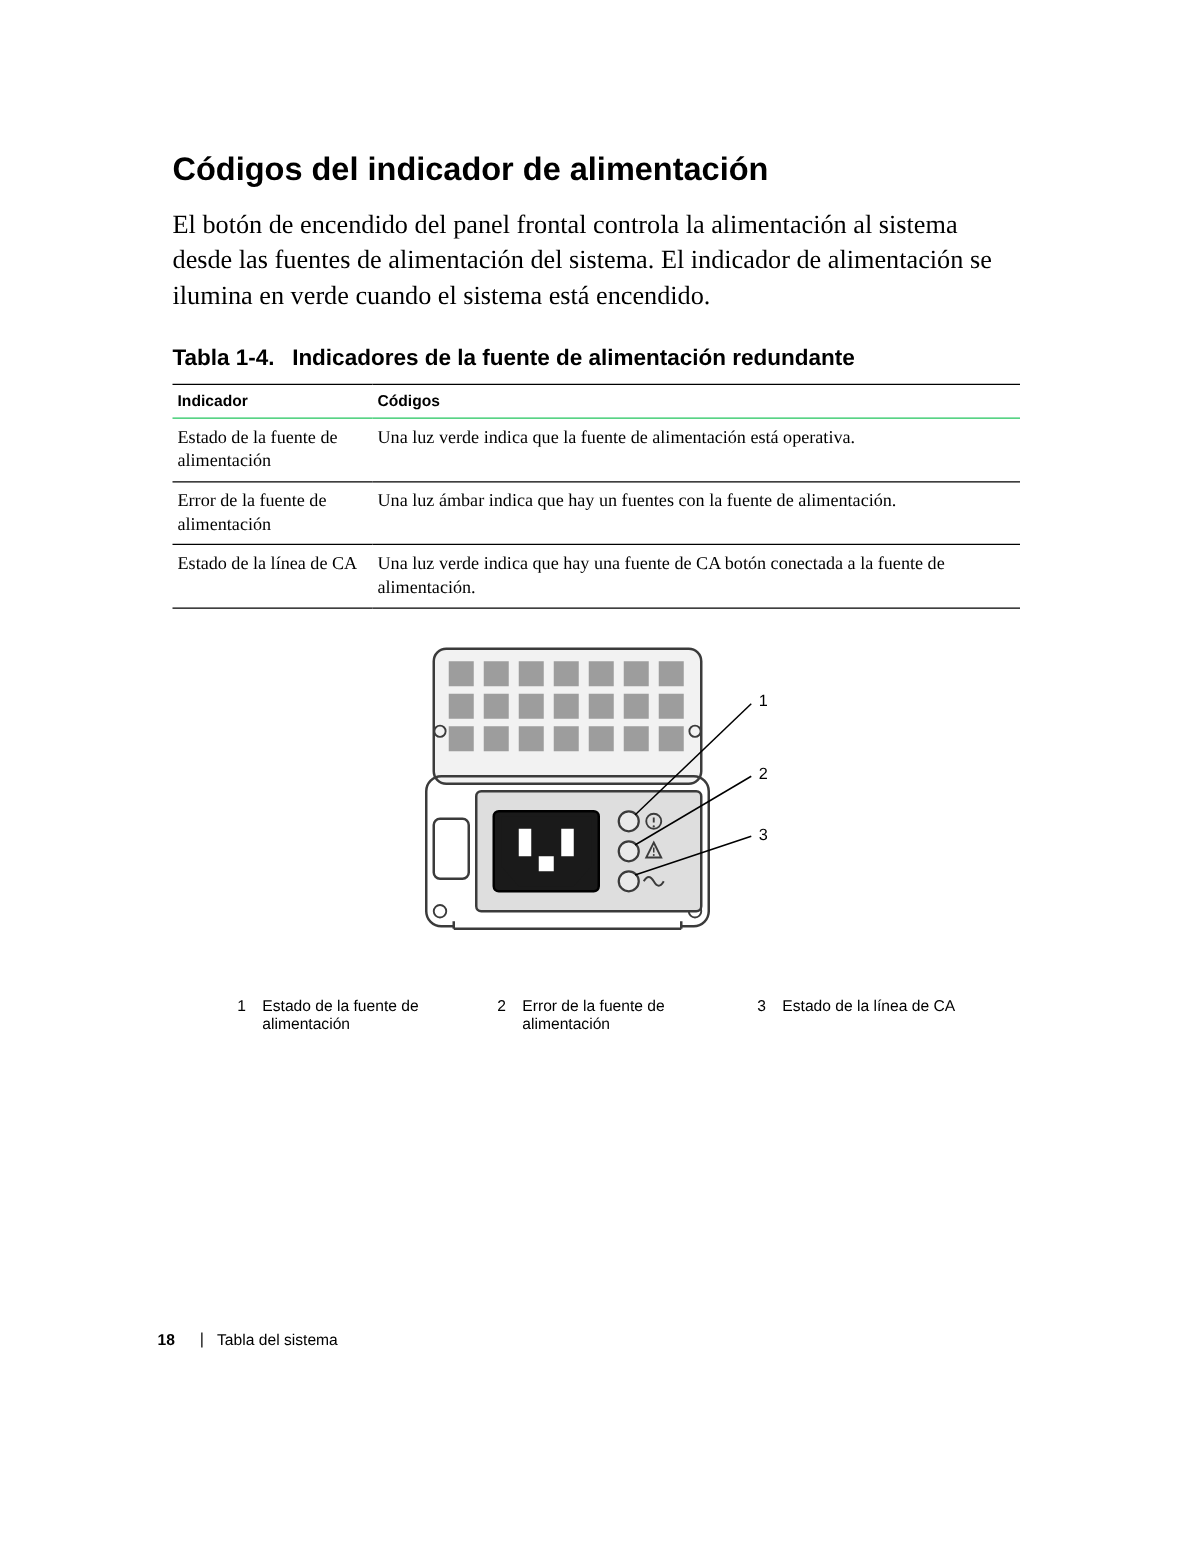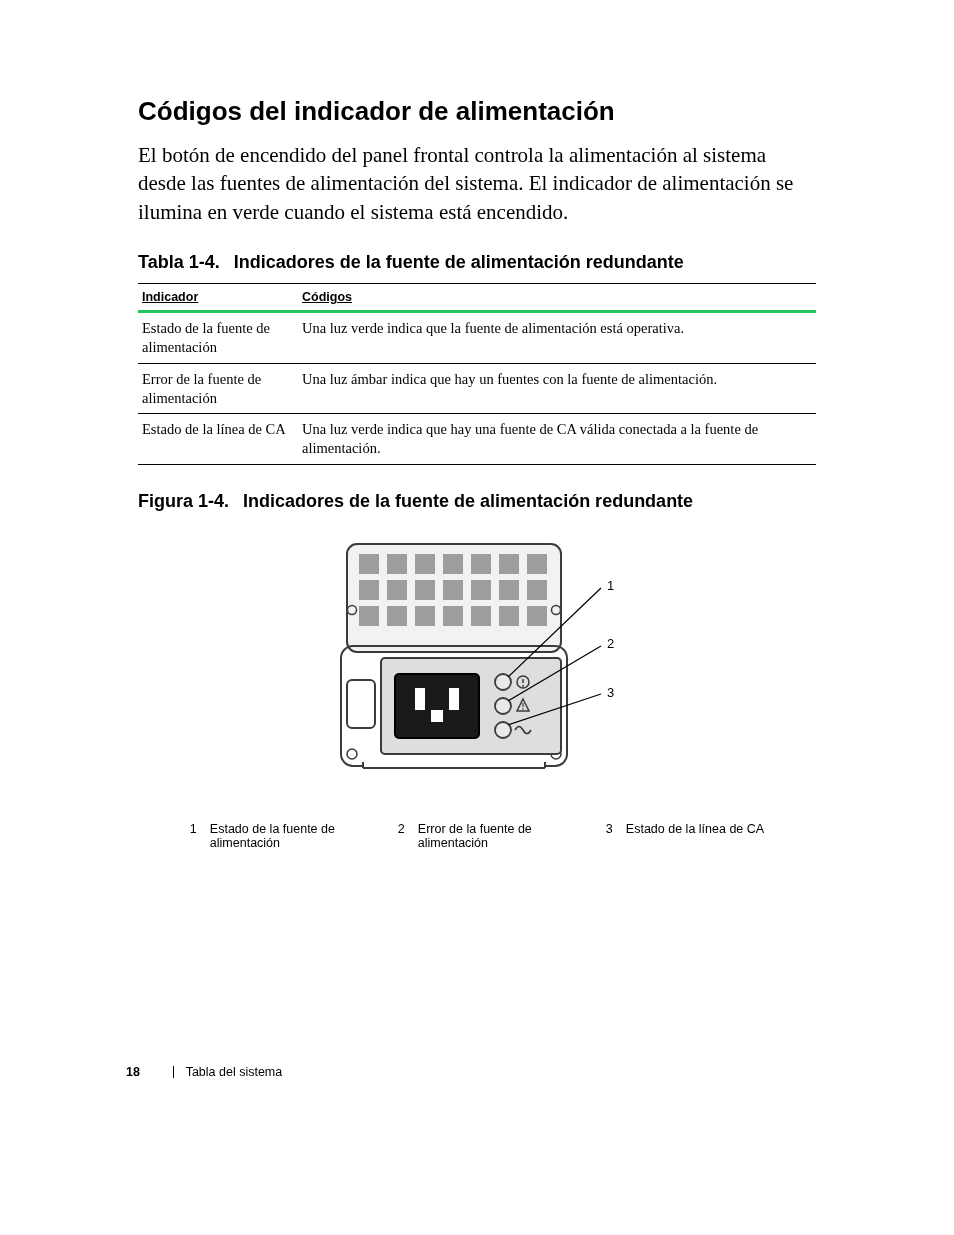--- a/index.html
+++ b/index.html
@@ -7,21 +7,21 @@
     padding: 0;
     background: #fff;
   }
   .page {
     width: 954px;
     height: 1235px;
     position: relative;
     font-family: Georgia, 'Times New Roman', serif;
     color: #000;
     box-sizing: border-box;
-    padding: 96px 138px 0 138px;
+    padding: 120px 138px 0 138px;
   }
   h1.section-title {
     font-family: "Helvetica Neue", Helvetica, Arial, sans-serif;
     font-weight: 700;
     font-size: 26px;
     margin: 0 0 14px 0;
     letter-spacing: 0px;
   }
   p.body {
     font-size: 21px;
@@ -41,23 +41,22 @@
     width: 100%;
     border-collapse: collapse;
     font-size: 14.5px;
   }
   table.ind thead th {
     font-family: "Helvetica Neue", Helvetica, Arial, sans-serif;
     font-weight: 700;
     font-size: 12.5px;
     text-align: left;
     border-top: 1.5px solid #000;
-    border-bottom: 3px solid #22c55e;
+    border-bottom: 1px solid #22c55e;
     padding: 6px 4px;
-    text-decoration: underline;
   }
   table.ind td {
     border-bottom: 1px solid #000;
     vertical-align: top;
     padding: 6px 4px 6px 4px;
     line-height: 1.3;
   }
   table.ind col.c1 { width: 160px; }
   .figure-wrap {
     width: 100%;
@@ -83,21 +82,21 @@
   }
   .footer {
     position: absolute;
     left: 126px;
     bottom: 156px;
     font-family: "Helvetica Neue", Helvetica, Arial, sans-serif;
     font-size: 12.5px;
   }
   .footer .pnum {
     font-weight: 700;
-    margin-right: 22px;
+    margin-right: 10px;
   }
   .footer .sep {
     margin: 0 8px;
     border-left: 1px solid #000;
     height: 12px;
     display: inline-block;
     vertical-align: middle;
     position: relative;
     top: -1px;
   }
@@ -137,28 +136,25 @@
       <tr>
         <td>Estado de la fuente de alimentación</td>
         <td>Una luz verde indica que la fuente de alimentación está operativa.</td>
       </tr>
       <tr>
         <td>Error de la fuente de alimentación</td>
         <td>Una luz ámbar indica que hay un fuentes con la fuente de alimentación.</td>
       </tr>
       <tr>
         <td>Estado de la línea de CA</td>
-        <td>Una luz verde indica que hay una fuente de CA válida conectada a la fuente de alimentación.</td>
+        <td>Una luz verde indica que hay una fuente de CA botón conectada a la fuente de alimentación.</td>
       </tr>
     </tbody>
   </table>
 
-  <div class="figure-caption">
-    <span class="capnum">Figura 1-4.</span><span>Indicadores de la fuente de alimentación redundante</span>
-  </div>
 
   <div class="figure-wrap">
     <div class="svg-box">
       <svg width="280" height="260" viewBox="0 0 280 260">
 
         <rect x="10" y="6" width="214" height="108" rx="10" ry="10" fill="#f2f2f2" stroke="#3b3b3b" stroke-width="2"></rect>
 
         <g fill="#9d9d9d">
 
           <rect x="22" y="16" width="20" height="20"></rect>

